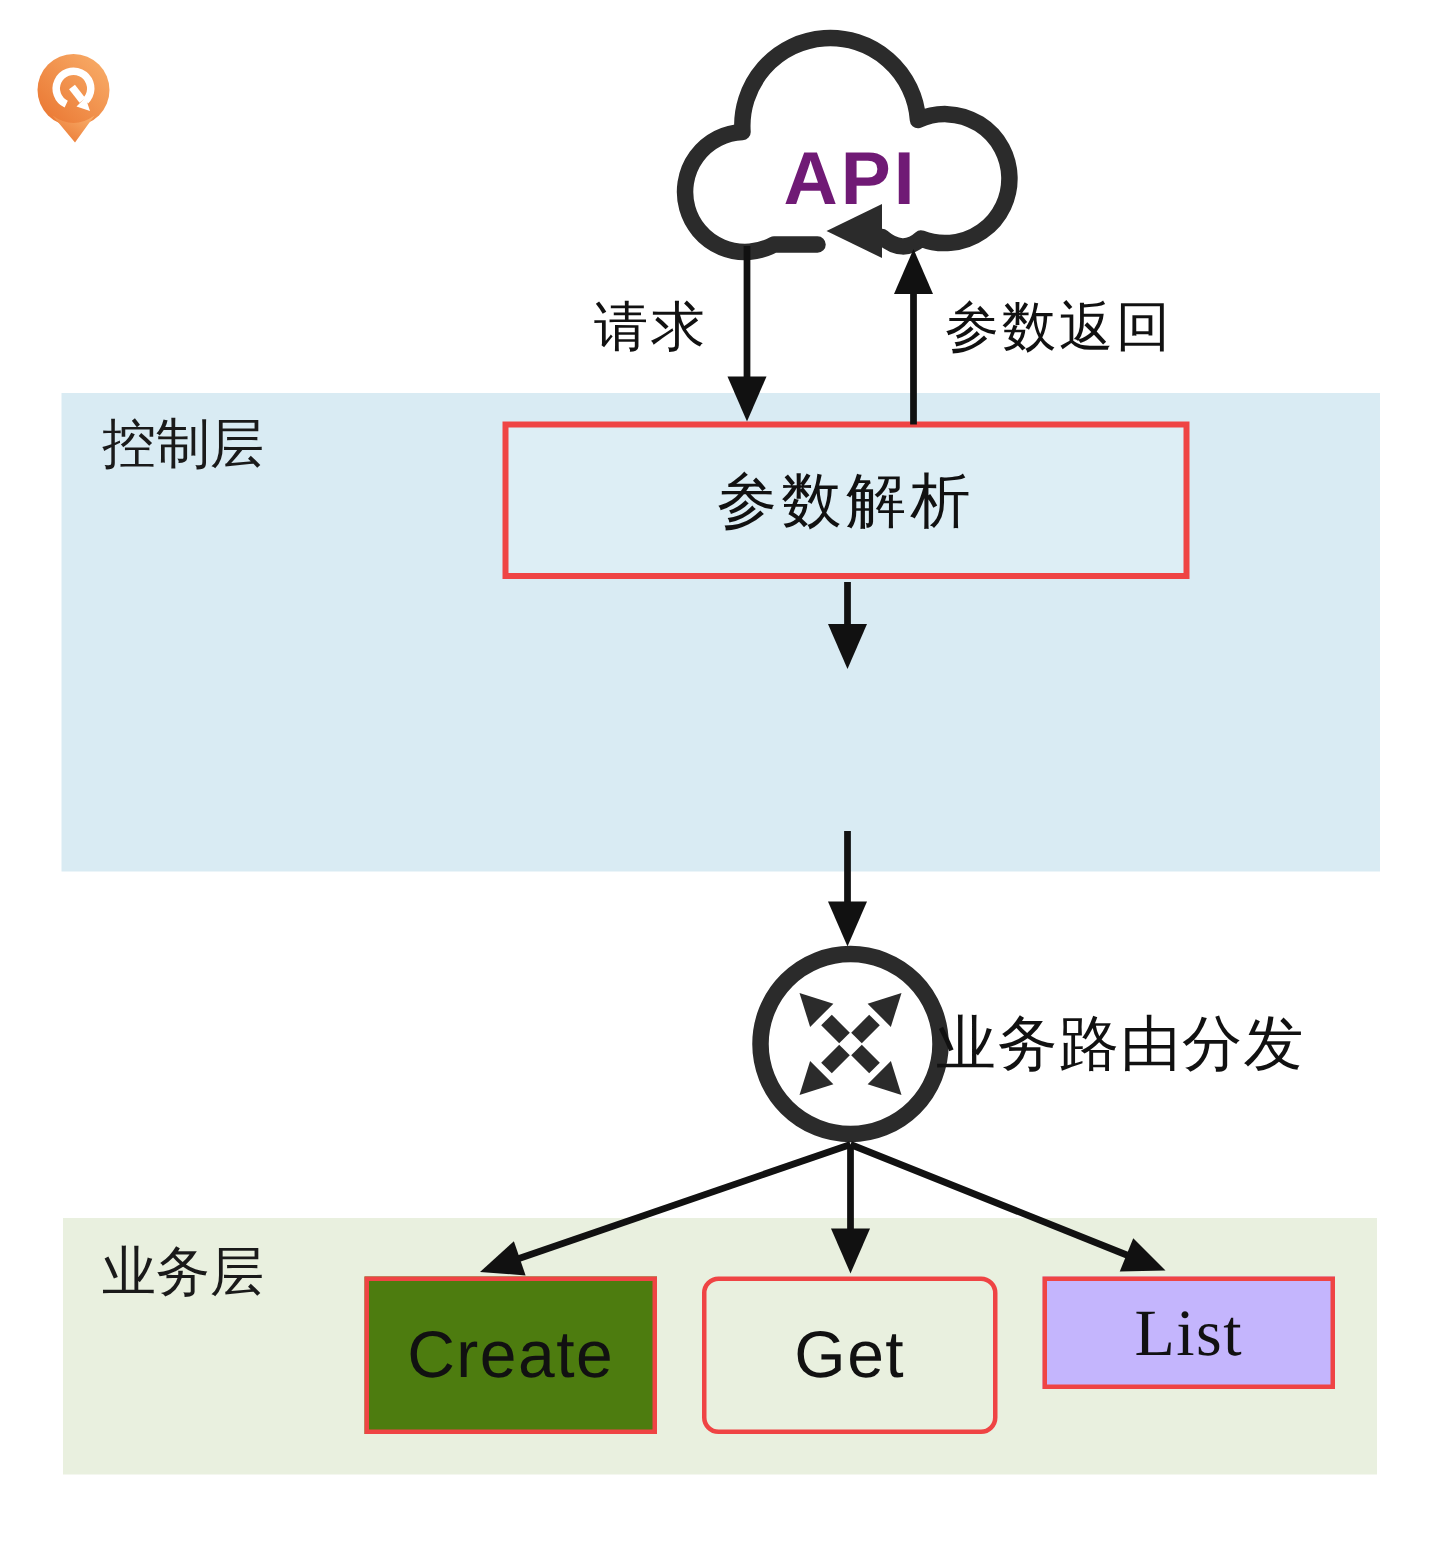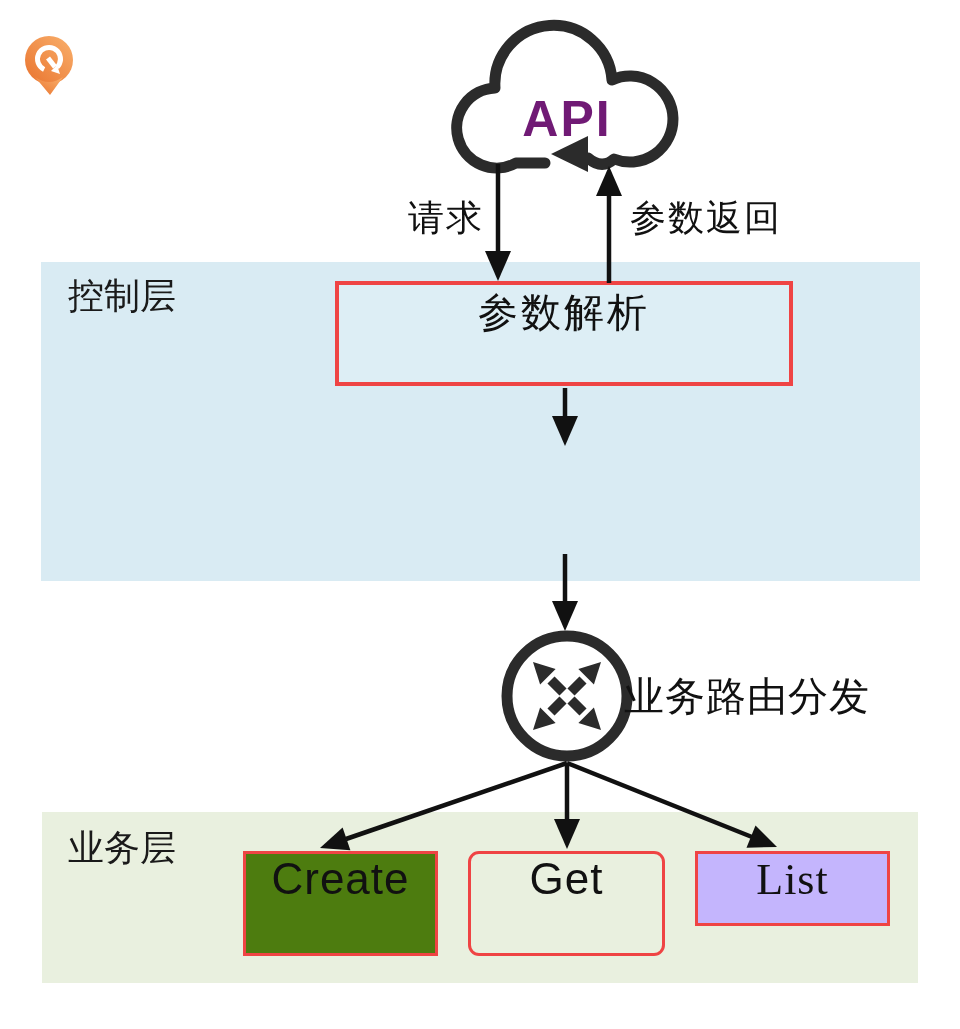--- a/index.html
+++ b/index.html
@@ -4,21 +4,21 @@
 <style>
   html,body{margin:0;padding:0;background:#fff;}
   .page{
     position:relative;width:960px;height:1029px;background:#ffffff;overflow:hidden;
     font-family:"Liberation Sans","DejaVu Sans",sans-serif;color:#1a1a1a;
   }
   
   .region{position:absolute;z-index:1;}
   .region-label{position:absolute;z-index:4;font-size:36px;line-height:1.2;color:#1a1a1a;}
   
-  .fbox{position:absolute;z-index:2;border:3px solid #ef4444;display:flex;align-items:flex-start;justify-content:center;box-sizing:border-box;}
+  .fbox{position:absolute;z-index:2;border:3px solid #ef4444;display:flex;align-items:center;justify-content:center;box-sizing:border-box;}
   .fbox .lbl{font-size:40px;letter-spacing:3px;color:#111;}
   .bbox .lbl{font-size:44px;letter-spacing:1px;color:#111;}
   
   svg.overlay{position:absolute;left:0;top:0;z-index:3;pointer-events:none;}
   
   .txt{position:absolute;z-index:4;line-height:1.2;white-space:nowrap;}
   .api-label{font-size:50px;font-weight:bold;color:#701a75;text-align:center;letter-spacing:2px;}
   .edge-label{font-size:36px;color:#111;letter-spacing:2px;}
   .router-label{font-size:40px;color:#111;letter-spacing:1px;line-height:48px;}
   
@@ -119,17 +119,17 @@
       <line x1="567" y1="763" x2="567" y2="822" stroke="#111" stroke-width="4.5"></line>
       <polygon points="567,849 554,819 580,819" fill="#111"></polygon>
     </g>
     <g>
       <line x1="567" y1="763" x2="752" y2="837" stroke="#111" stroke-width="4.5"></line>
       <polygon points="777,847 746.5,847.7 755.5,825.5" fill="#111"></polygon>
     </g>
   </svg>
 
   <div class="txt api-label" style="left:472px;top:89px;width:190px;">API</div>
-  <div class="txt edge-label" style="left:396px;top:196px;margin-left:12px;">请求</div>
+  <div class="txt edge-label" style="left:396px;top:196px;">请求</div>
   <div class="txt edge-label" style="left:630px;top:196px;">参数返回</div>
   <div class="txt router-label" style="left:624px;top:672px;">业务路由分发</div>
 
 </div>
 
 </body></html>

